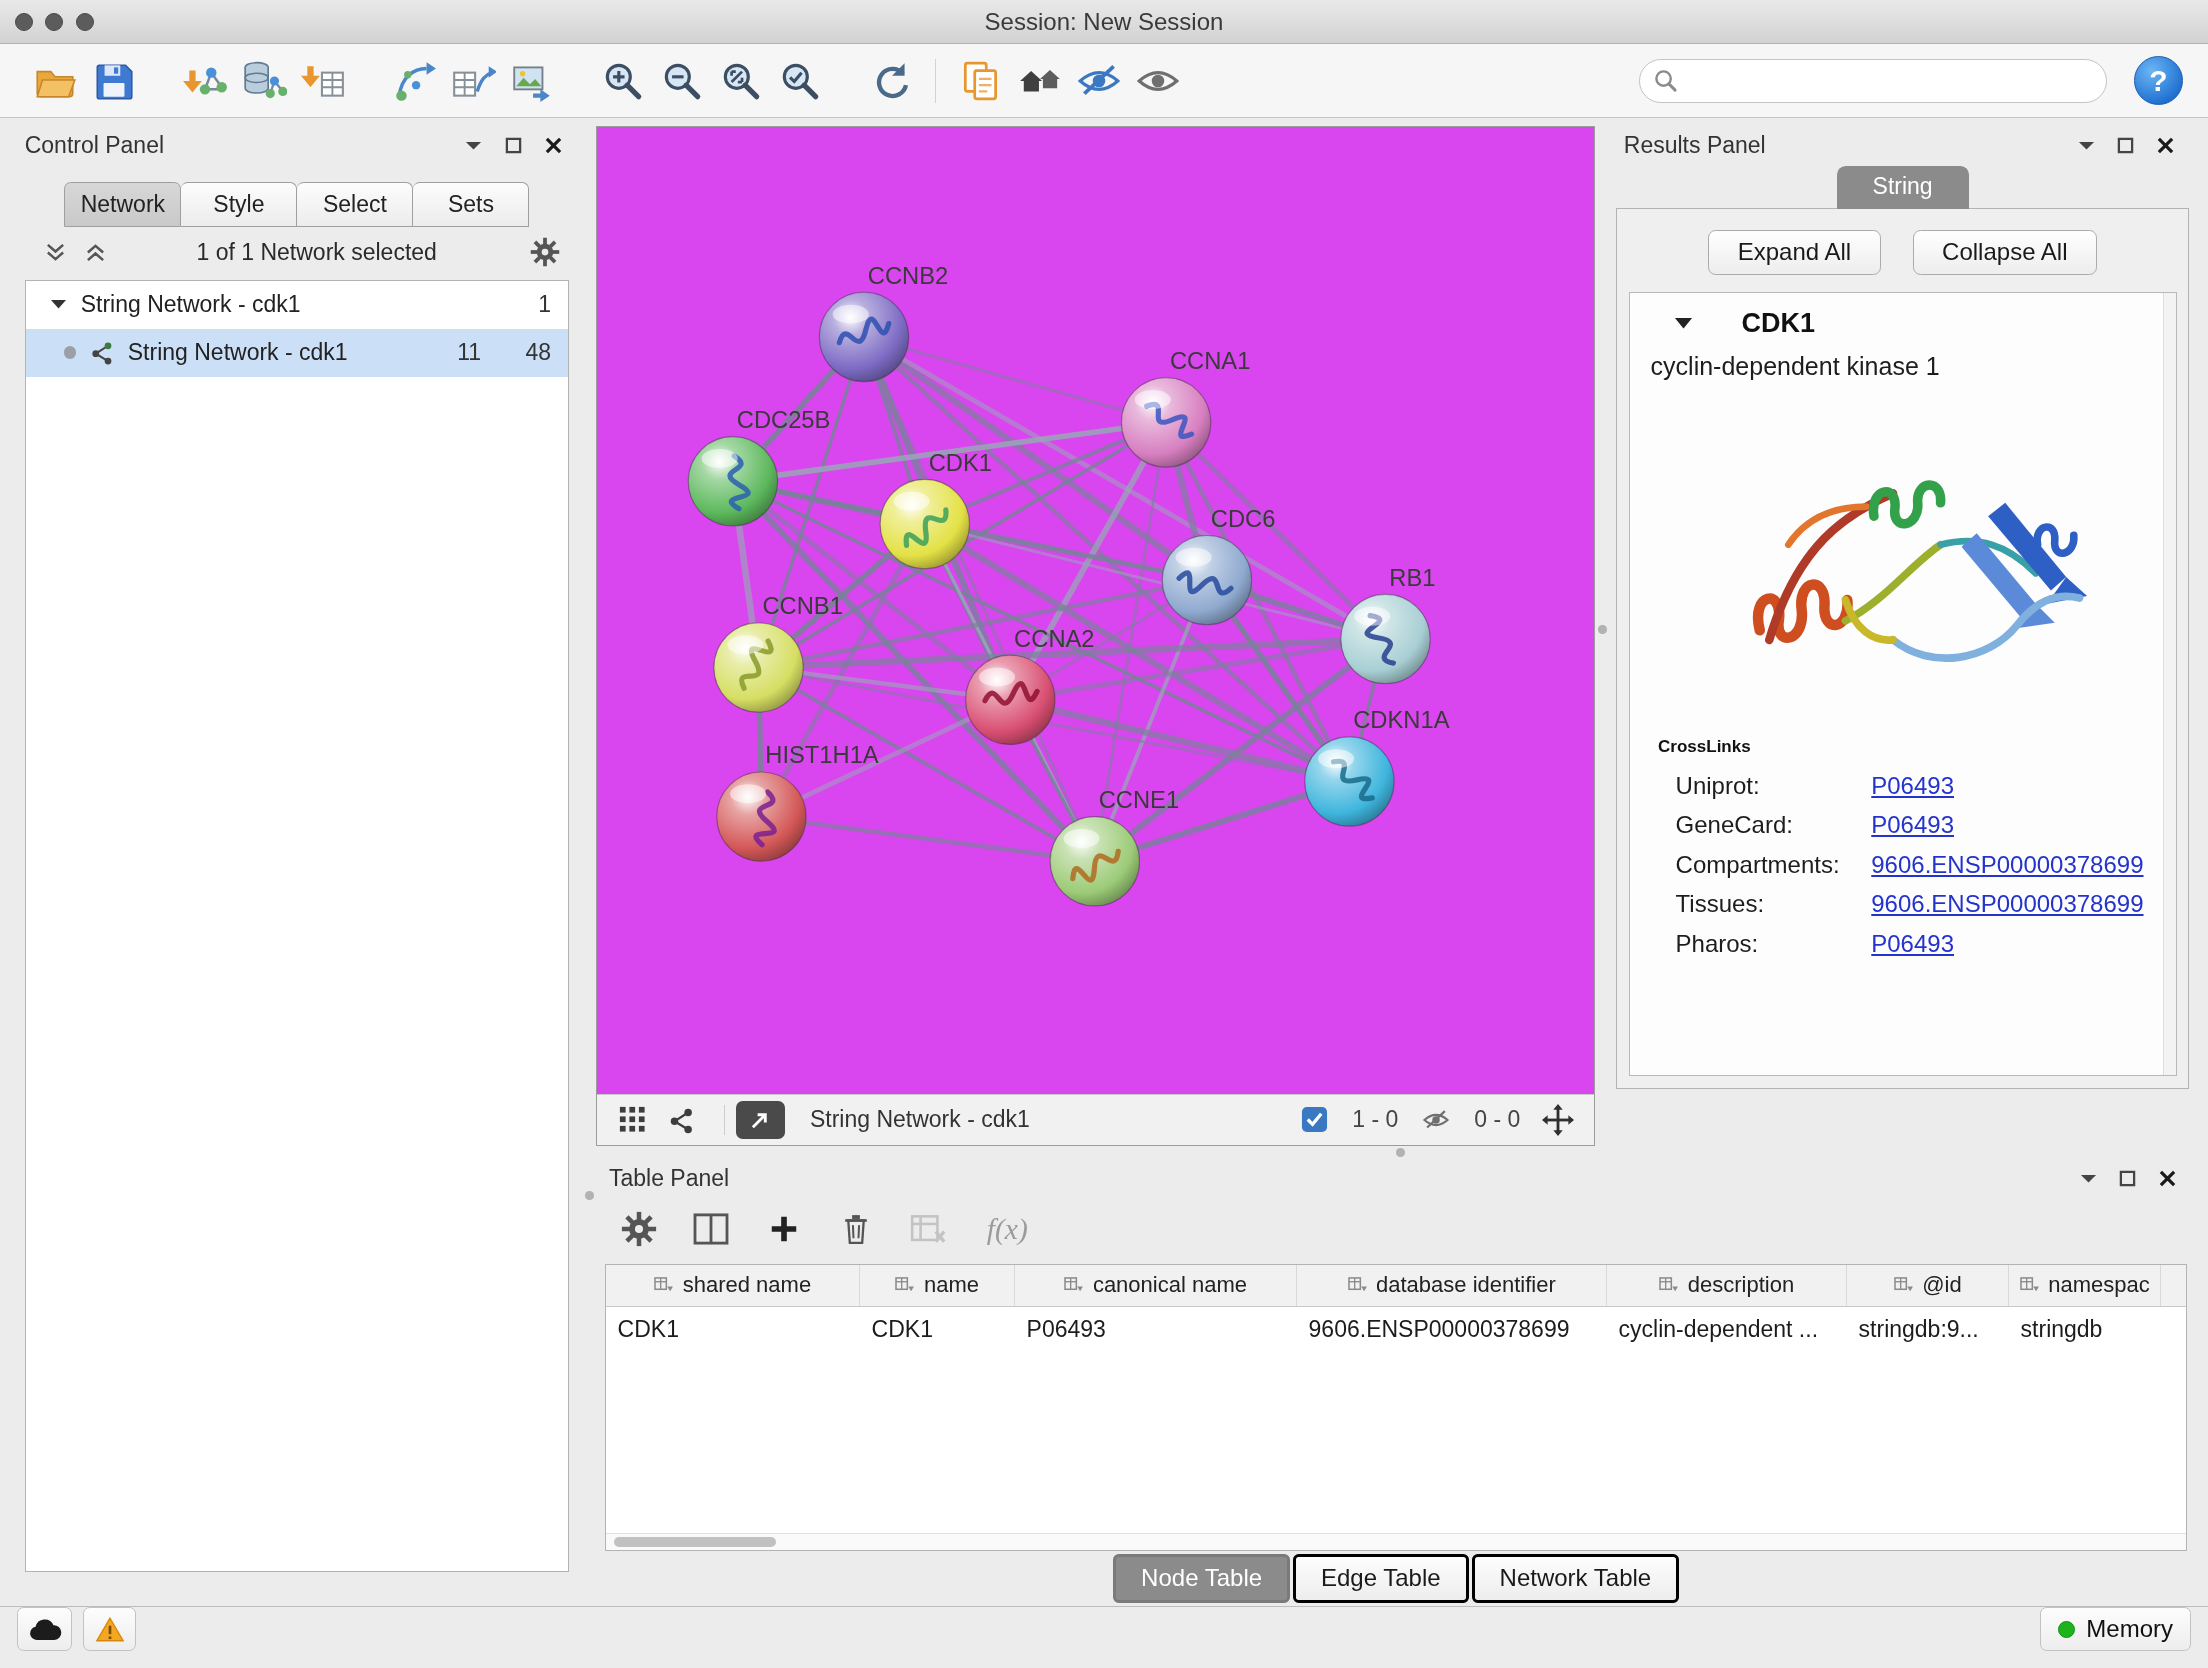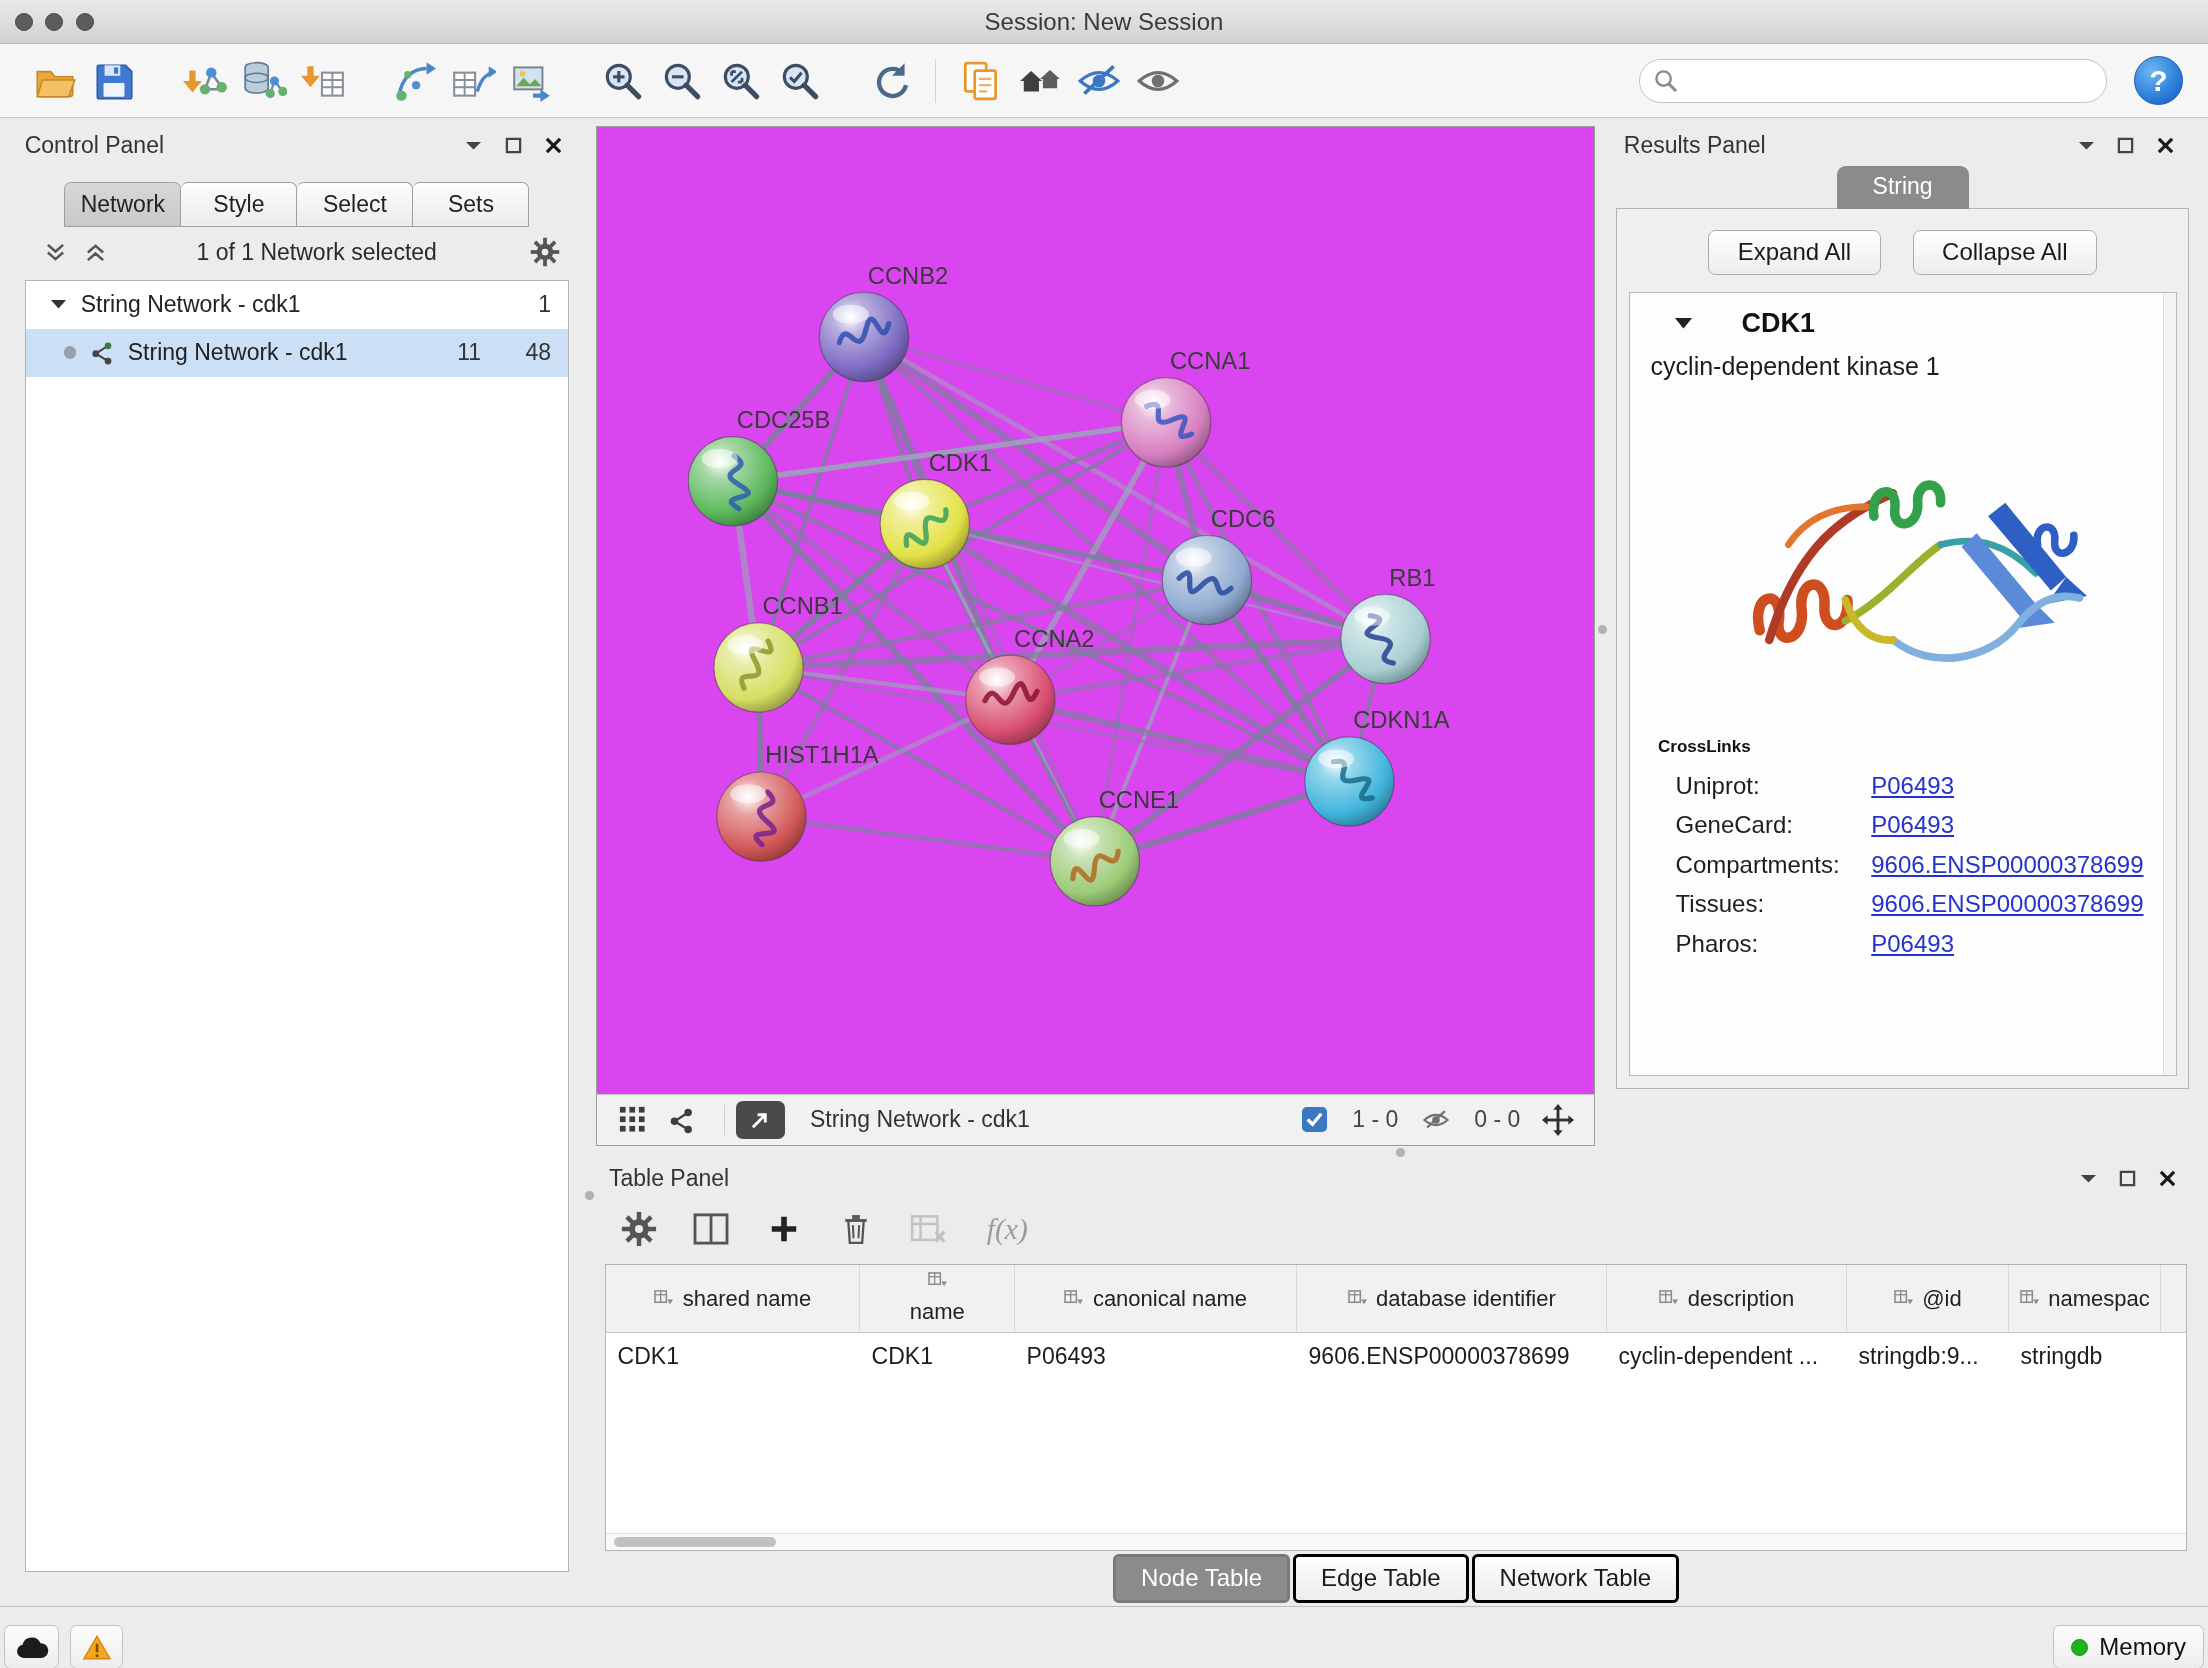--- a/index.html
+++ b/index.html
@@ -123,21 +123,21 @@
   .td { padding:9.5px 11.4px; font-size:23px; color:#1c1c1c; flex:0 0 auto; overflow:hidden; white-space:nowrap; }
   .hscroll { position:absolute; left:0; right:0; bottom:0; height:17px; background:#fafafa; border-top:1px solid #e0e0e0; }
   .hthumb { position:absolute; left:7.6px; top:2.9px; width:162px; height:10.5px; border-radius:5.7px; background:#c1c1c1; }
   .tp-tabs { height:55px; display:flex; align-items:center; justify-content:center; gap:2.9px; }
   .tp-tab { font-size:24px; padding:7.6px 25px; border:3px solid #000000; border-radius:5.7px;
     background:linear-gradient(#fdfdfd,#ededed); color:#1a1a1a; }
   .tp-tab.active { background:#8b8b8b; color:#fff; border-color:#7a7a7a; }
 
   
   .statusbar { height:63px; border-top:1px solid #bdbdbd; background:#ececec;
-    display:flex; align-items:flex-end; padding:0 4px; }
+    display:flex; align-items:flex-start; padding:0 17px; }
   .sb-btn { min-width:53px; height:44px; border:1px solid #c2c2c2; border-radius:6.7px;
     background:linear-gradient(#fdfdfd,#ededed); display:flex; align-items:center; justify-content:center;
     margin-right:11.4px; padding:0 9.5px; }
   .sb-spacer { flex:1; }
   .memory-btn { display:flex; align-items:center; gap:11.4px; font-size:24px; color:#111;
     border:1px solid #c2c2c2; border-radius:6.7px; background:linear-gradient(#fdfdfd,#ededed);
     height:44px; padding:0 17px; }
   .mem-dot { width:17px; height:17px; border-radius:50%; background:#1db31d; border:1px solid #149114; }
 </style>
 </head>
@@ -794,21 +794,21 @@
         <div class="thead" id="table-head">
             <div class="th" style="width: 254px;">
               <svg width="19" height="17" viewBox="0 0 20 18">
                 <rect x="1" y="1" width="12" height="12" fill="none" stroke="#8a8a8a" stroke-width="1.6"></rect>
                 <line x1="1" y1="5" x2="13" y2="5" stroke="#8a8a8a" stroke-width="1.4"></line>
                 <line x1="7" y1="1" x2="7" y2="13" stroke="#8a8a8a" stroke-width="1.4"></line>
                 <path d="M14 10l3 5 3-5z" fill="#8a8a8a"></path>
               </svg>
               <span>shared name</span>
             </div>
-            <div class="th" style="width: 155px; flex-direction: column;">
+            <div class="th" style="width: 155px;">
               <svg width="19" height="17" viewBox="0 0 20 18">
                 <rect x="1" y="1" width="12" height="12" fill="none" stroke="#8a8a8a" stroke-width="1.6"></rect>
                 <line x1="1" y1="5" x2="13" y2="5" stroke="#8a8a8a" stroke-width="1.4"></line>
                 <line x1="7" y1="1" x2="7" y2="13" stroke="#8a8a8a" stroke-width="1.4"></line>
                 <path d="M14 10l3 5 3-5z" fill="#8a8a8a"></path>
               </svg>
               <span>name</span>
             </div>
             <div class="th" style="width: 282px;">
               <svg width="19" height="17" viewBox="0 0 20 18">

